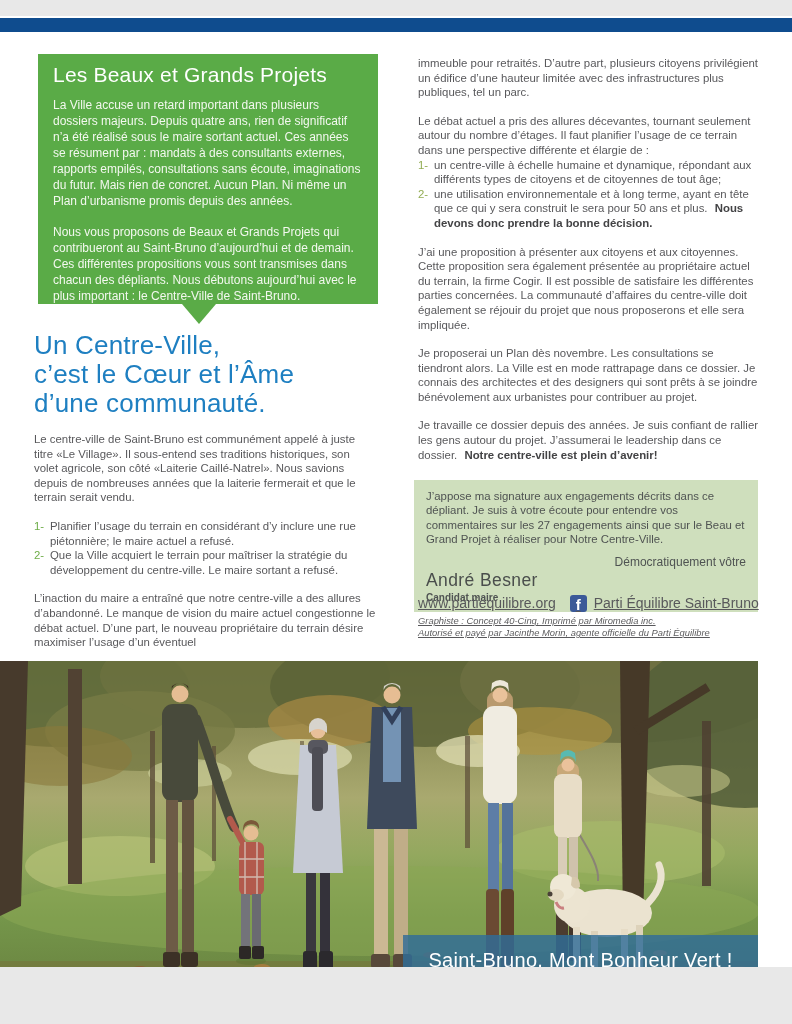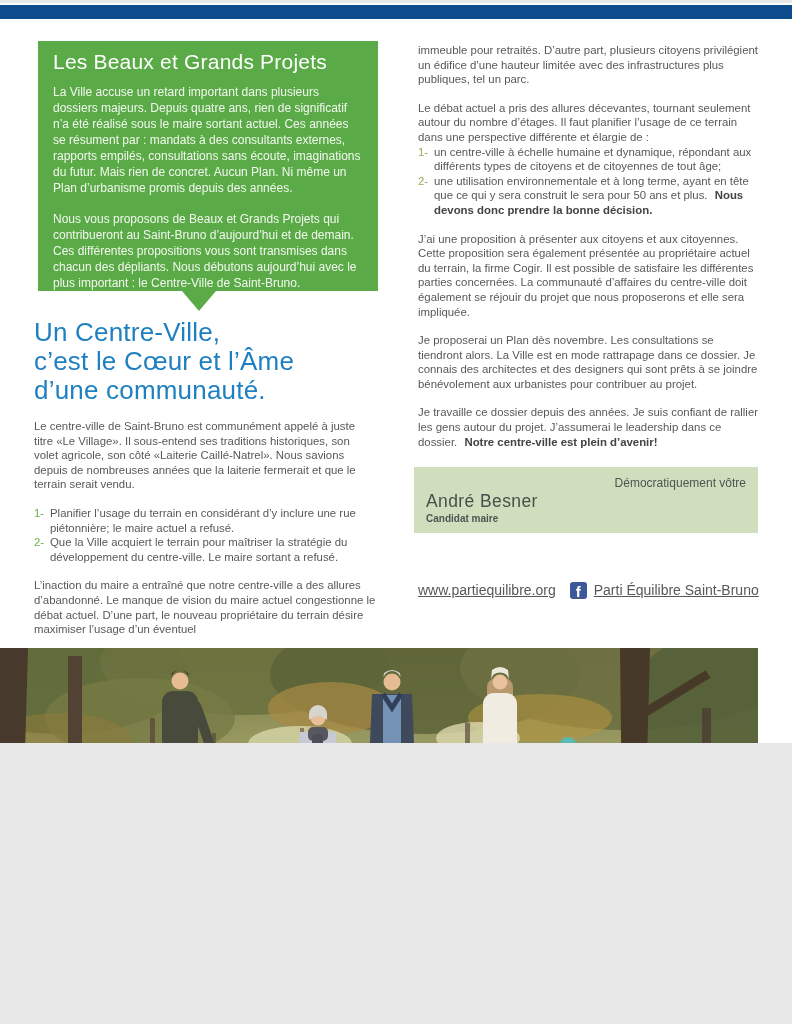--- a/index.html
+++ b/index.html
@@ -1,19 +1,19 @@
 <!DOCTYPE html>
 <html><head>
 <meta charset="utf-8">
 <style>
   html,body{margin:0;padding:0;background:#e8e8e8;}
   .page{
-    position:relative;width:792px;height:740px;background:#ffffff;
+    position:relative;width:792px;height:951px;background:#ffffff;
     font-family:"Liberation Sans","DejaVu Sans",sans-serif;
-    overflow:hidden;margin:3px auto;
+    overflow:hidden;margin:16px auto;
   }
   .topbar{position:absolute;left:0;top:2px;width:792px;height:14px;background:#0f4c8e;}
 
   
   .green-box{
     position:absolute;left:38px;top:38px;width:340px;height:250px;
     background:#5aab47;color:#f3f8ef;box-sizing:border-box;padding:9px 15px 0 15px;
   }
   .green-box h1{margin:0 0 10px 0;font-size:21px;font-weight:normal;letter-spacing:.2px;color:#ffffff;}
   .green-box p{margin:0 0 15px 0;font-size:12px;line-height:16px;}
@@ -124,32 +124,37 @@
     </div>
     <p>J’ai une proposition à présenter aux citoyens et aux citoyennes.  Cette proposition sera également présentée au propriétaire actuel du terrain, la firme Cogir.  Il est possible de satisfaire les différentes parties concernées.  La communauté d’affaires du centre-ville doit également se réjouir du projet que nous proposerons et elle sera impliquée.</p>
     <p>Je proposerai un Plan dès novembre.  Les consultations se tiendront alors.  La Ville est en mode rattrapage dans ce dossier.  Je connais des architectes et des designers qui sont prêts à se joindre bénévolement aux urbanistes pour contribuer au projet.</p>
     <p>
       <span>Je travaille ce dossier depuis des années.  Je suis confiant de rallier les gens autour du projet.  J’assumerai le leadership dans ce dossier.</span>
       <span class="bold-inline">Notre centre-ville est plein d’avenir!</span>
     </p>
   </div>
 
   <div class="sig-box">
+    <p class="sig-text">J’appose ma signature aux engagements décrits dans ce dépliant.  Je suis à votre écoute pour entendre vos commentaires sur les 27 engagements ainsi que sur le Beau et Grand Projet à réaliser pour Notre Centre-Ville.</p>
     <div class="sig-closing">Démocratiquement vôtre</div>
     <div class="sig-name">André Besner</div>
     <div class="sig-role">Candidat maire</div>
   </div>
 
   <div class="contact">
     <div class="contact-line1">
       <span>www.partiequilibre.org</span>
       <span class="fb-icon">
           <span>f</span>
         </span>
       <span>Parti Équilibre Saint-Bruno</span>
+    </div>
+    <div class="credits">
+      <div>Graphiste : Concept 40-Cinq,  Imprimé par Miromedia inc.</div>
+      <div>Autorisé et payé par Jacinthe Morin, agente officielle du Parti Équilibre</div>
     </div>
   </div>
 
   <div class="photo">
     <svg width="758" height="325" viewBox="0 0 758 325" preserveAspectRatio="none">
       <defs>
         <linearGradient id="bg" x1="0" y1="0" x2="0" y2="1">
           <stop offset="0" stop-color="#77793f"></stop>
           <stop offset="0.22" stop-color="#90905a"></stop>
           <stop offset="0.42" stop-color="#a9a96f"></stop>

